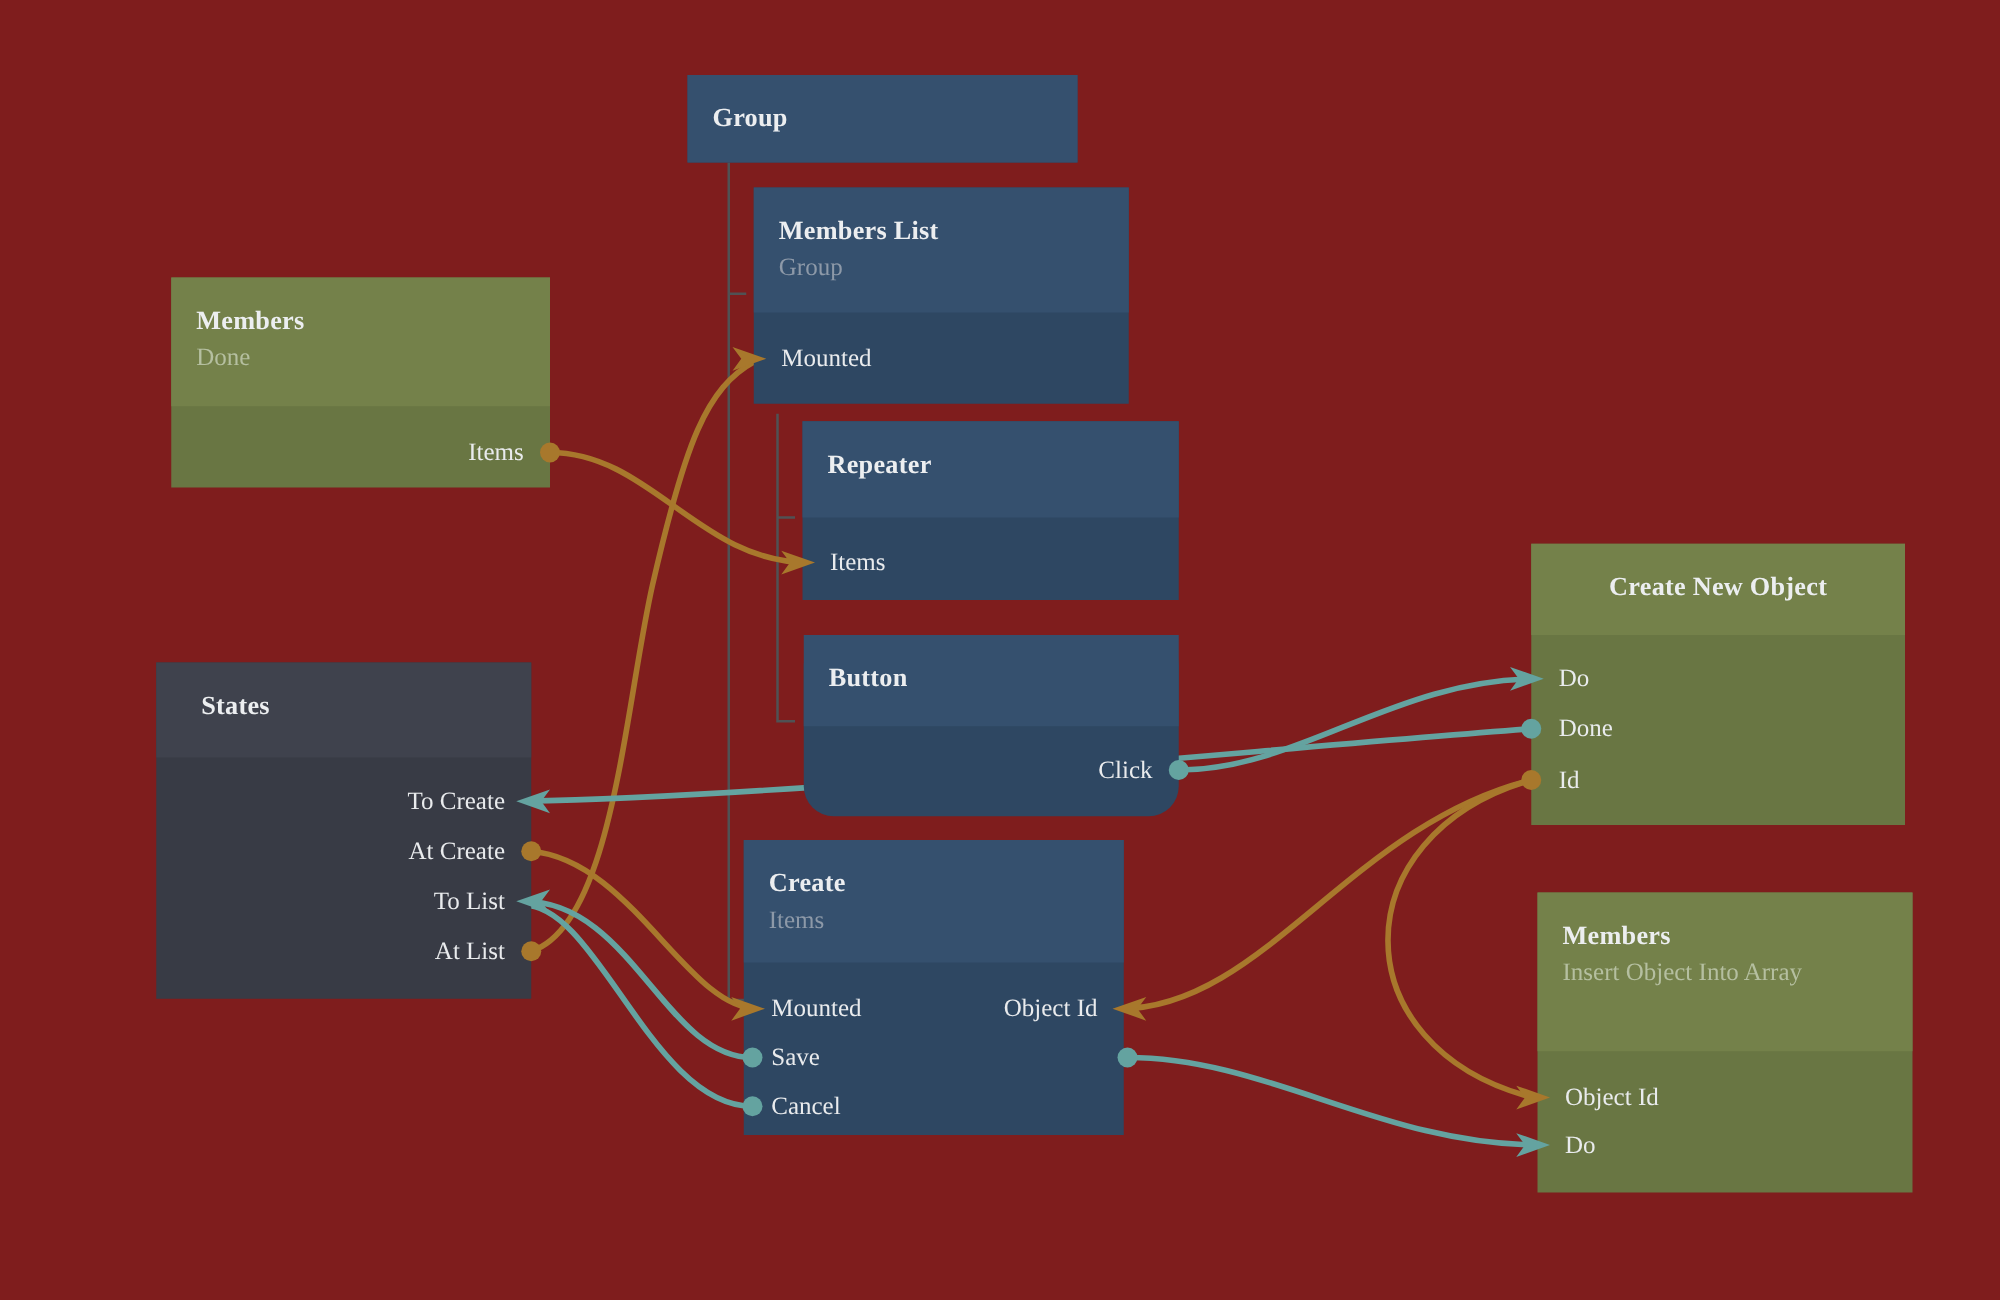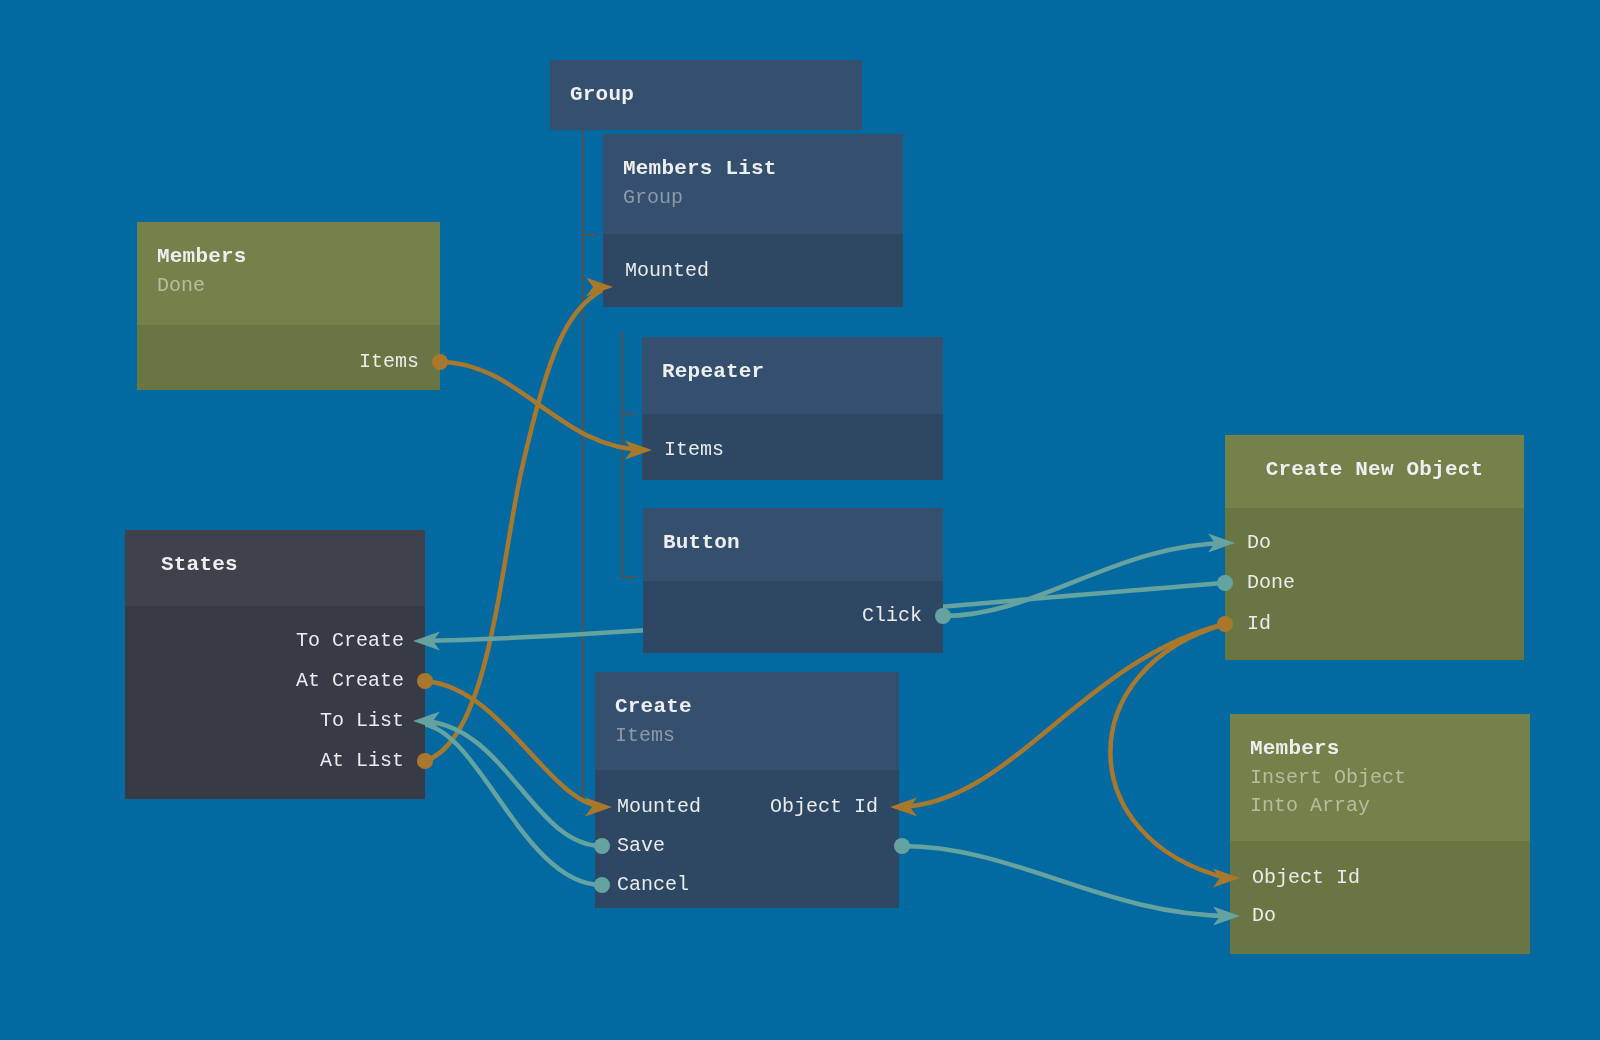--- a/index.html
+++ b/index.html
@@ -1,19 +1,19 @@
 <!DOCTYPE html>
 <html><head>
 <meta charset="utf-8">
 <style>
   html,body{margin:0;padding:0;background:#161616;}
   .canvas{
     position:relative;width:1600px;height:1040px;overflow:hidden;
-    background:#0369a1;
-    font-family:Liberation Mono, monospace;
+    background:#7f1d1d;
+    font-family:Liberation Serif, serif;
   }
   svg.layer{position:absolute;left:0;top:0;width:1600px;height:1040px;}
   #wires-back{z-index:0;}
   #markers-front{z-index:2;pointer-events:none;}
   .node{position:absolute;z-index:1;box-sizing:border-box;}
   .node.blue{background:#2e4762;}
   .node.green{background:#697643;}
   .node.gray{background:#383b45;}
   .hd{position:absolute;left:0;top:0;right:0;box-sizing:border-box;padding:19px 20px 0 20px;}
   .blue  .hd{background:#35506e;}
@@ -55,21 +55,21 @@
     <path class="wire orange" d="M1225,624 C1072,668 1072,838 1226,878"></path>
     <path class="wire teal" d="M902,846 C1015,846 1105,916 1232,916"></path>
   </svg>
 
   <div class="node blue" style="left:550px;top:60px;width:312px;height:70px;">
     <div class="hd" style="height:70px">
       <div class="title">Group</div>
     </div>
   </div>
 
-  <div class="node blue" style="left:603px;top:134px;width:300px;height:173px;">
+  <div class="node blue" style="left:603px;top:150px;width:300px;height:173px;">
     <div class="hd" style="height:100px">
       <div class="title">Members List</div>
       <div class="sub">Group</div>
     </div>
     <div class="port pl" style="top:123px">Mounted</div>
   </div>
 
   <div class="node green" style="left:137px;top:222px;width:303px;height:168px;">
     <div class="hd" style="height:103px">
       <div class="title">Members</div>
@@ -78,21 +78,21 @@
     <div class="port pr" style="top:126px">Items</div>
   </div>
 
   <div class="node blue" style="left:642px;top:337px;width:301px;height:143px;">
     <div class="hd" style="height:77px">
       <div class="title">Repeater</div>
     </div>
     <div class="port pl" style="top:99px">Items</div>
   </div>
 
-  <div class="node blue" style="left:643px;top:508px;width:300px;height:145px;">
+  <div class="node blue" style="left:643px;top:508px;width:300px;height:145px;border-radius:24px;">
     <div class="hd" style="height:73px">
       <div class="title">Button</div>
     </div>
     <div class="port pr" style="top:94px">Click</div>
   </div>
 
   <div class="node gray" style="left:125px;top:530px;width:300px;height:269px;">
     <div class="hd" style="height:76px">
       <div class="title">States</div>
     </div>

